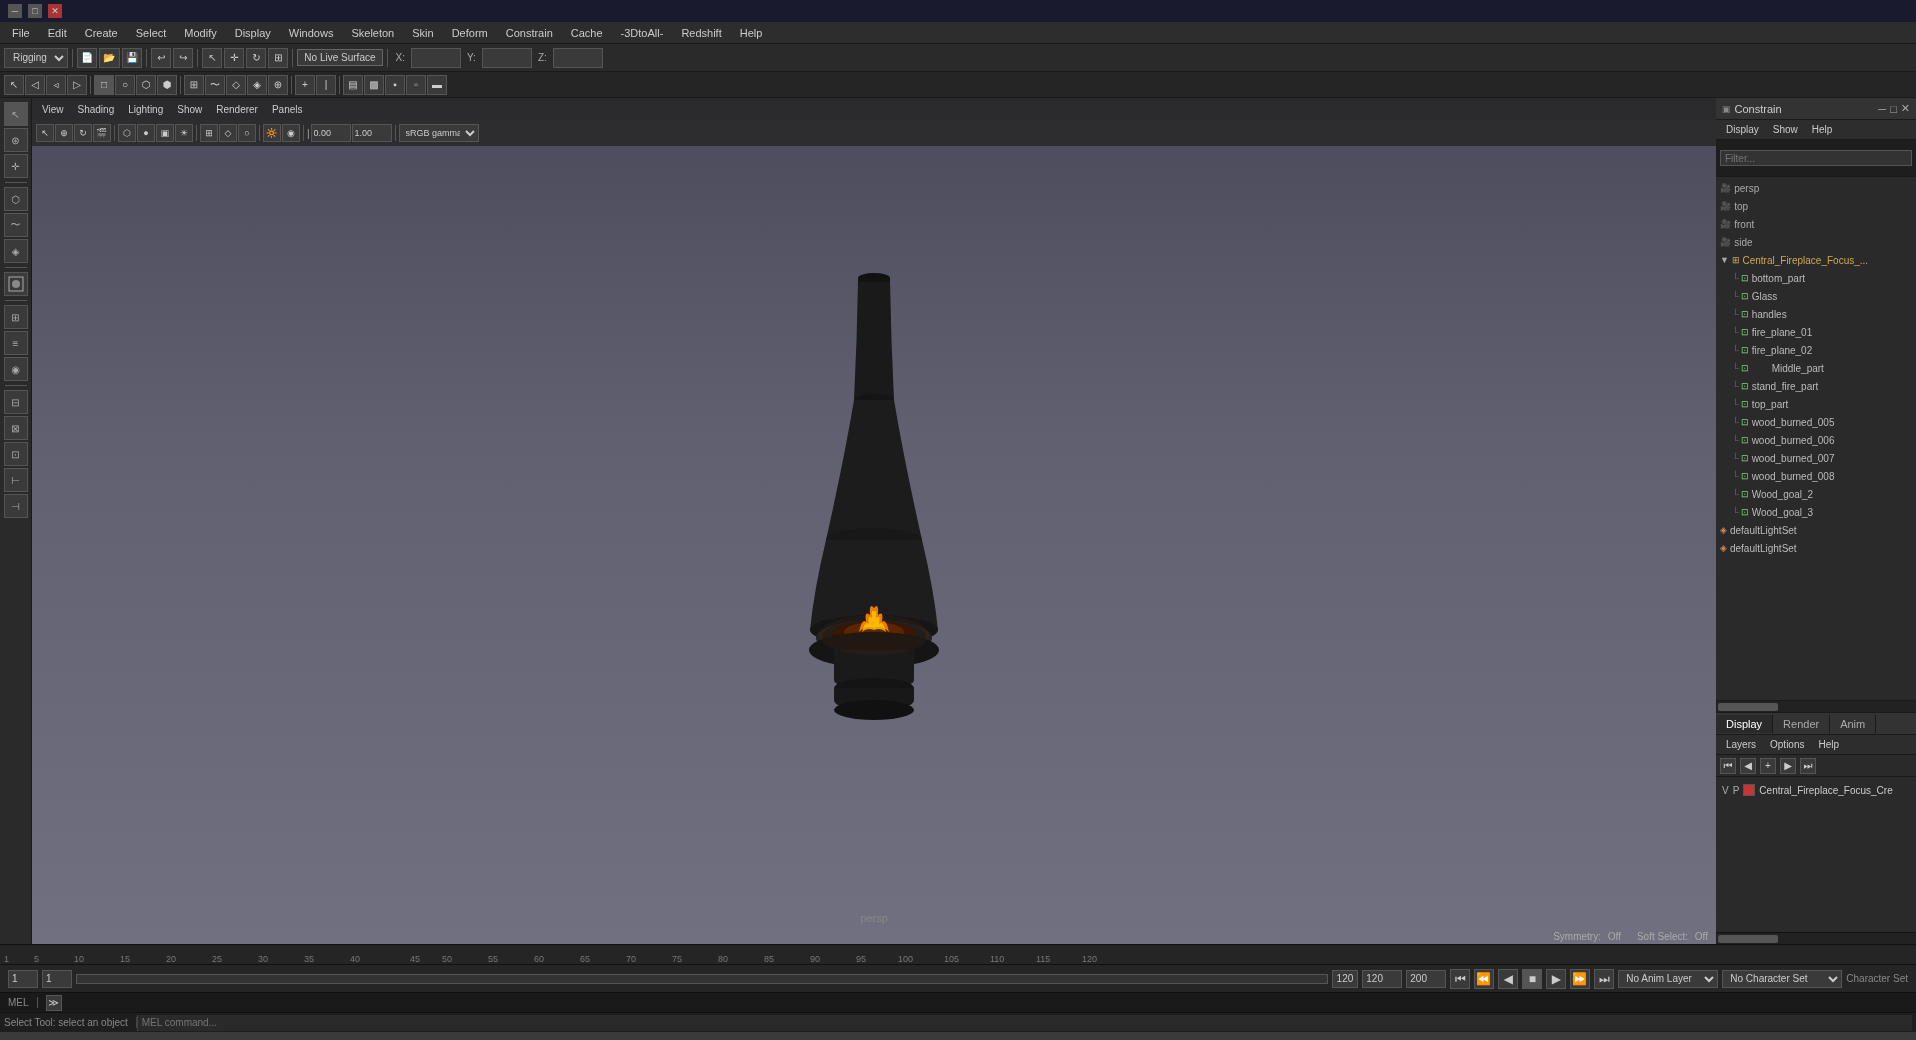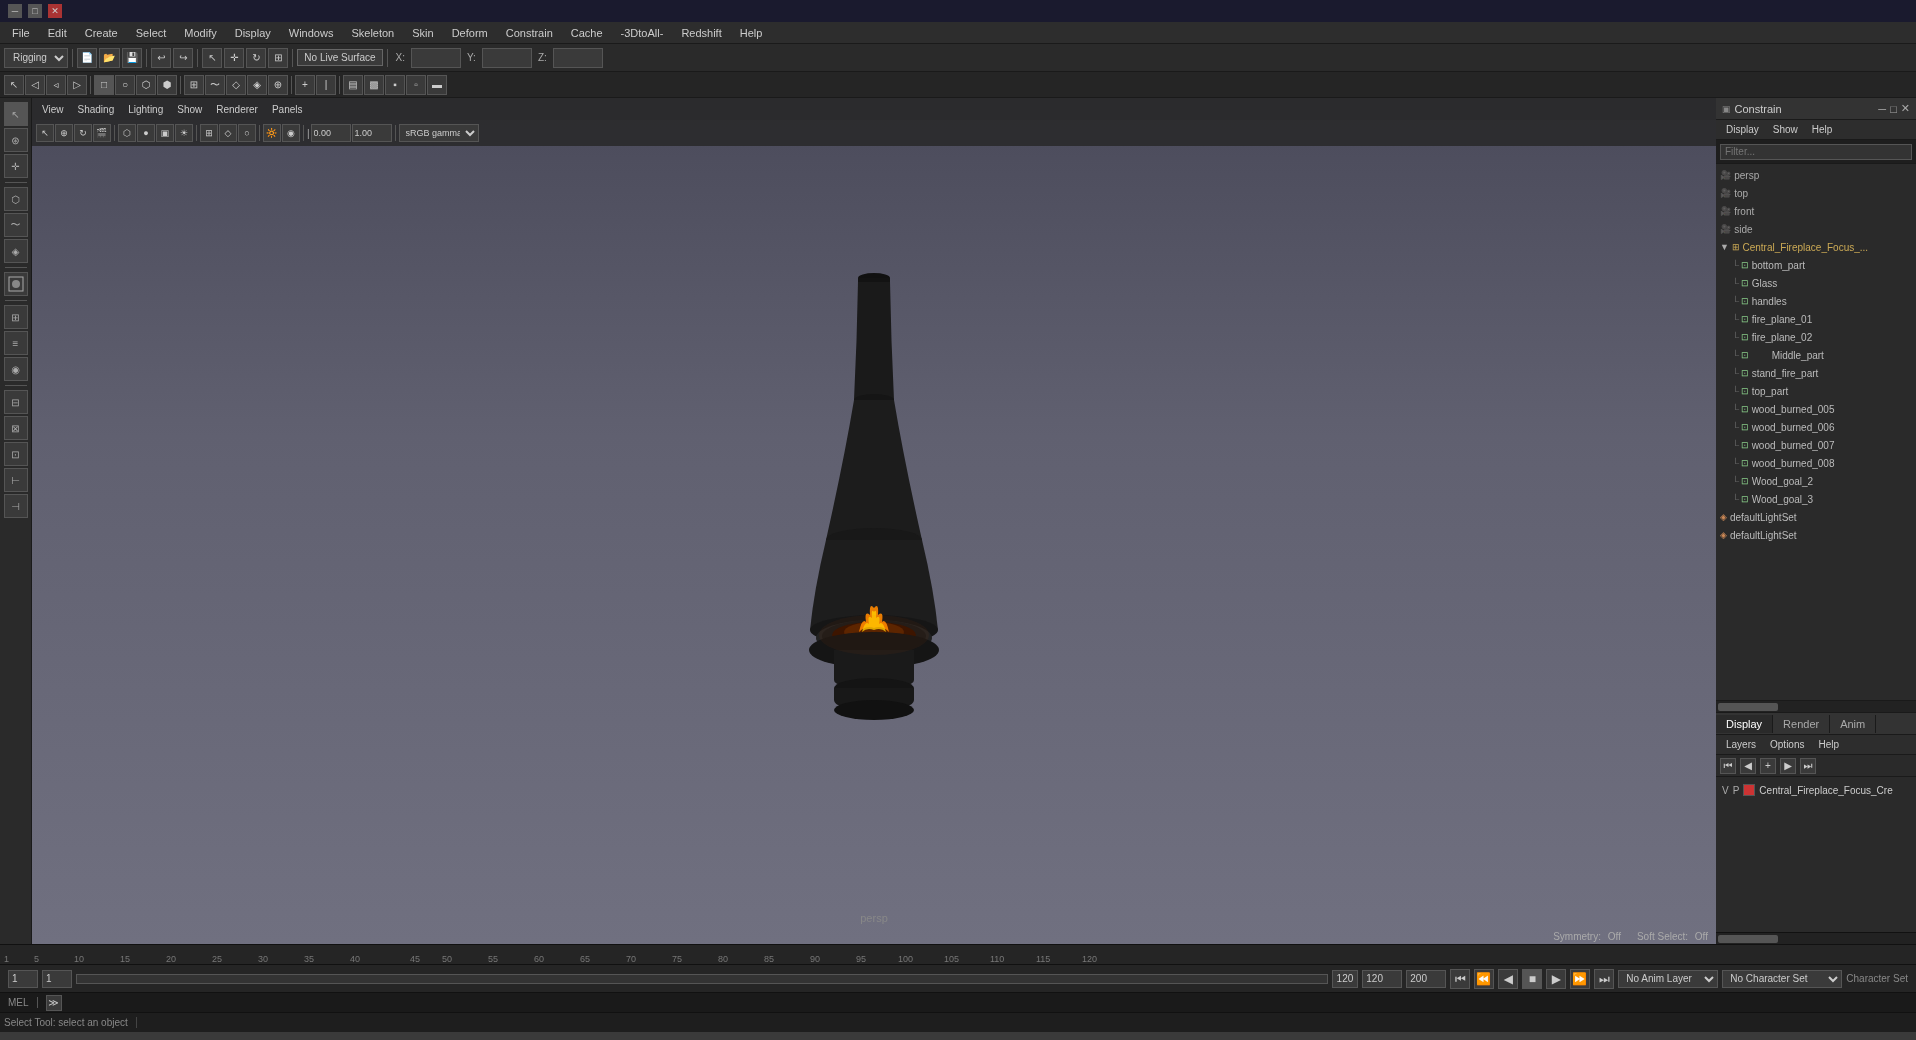--- a/index.html
+++ b/index.html
@@ -90,21 +90,21 @@
     #outliner-controls { display: flex; gap: 4px; }
     .out-btn { background: none; border: none; color: #aaa; cursor: pointer; font-size: 11px; }
 
     #outliner-menubar {
       height: 20px; background: #2d2d2d; display: flex; align-items: center; padding: 0 4px; gap: 2px;
       border-bottom: 1px solid #1a1a1a;
     }
     .out-menu { color: #ccc; font-size: 10px; padding: 1px 6px; cursor: pointer; }
 
     #outliner-search {
-      height: 24px; background: #1e1e1e; display: flex; align-items: center; padding: 0 4px;
+      height: 37px; background: #1e1e1e; display: flex; align-items: center; padding: 0 4px;
       border-bottom: 1px solid #1a1a1a;
     }
     #outliner-search input { background: #333; border: 1px solid #555; color: #ccc; font-size: 10px; height: 16px; width: 100%; padding: 0 4px; }
 
     #outliner-tree {
       flex: 1; overflow-y: auto; padding: 2px 0;
     }
     .tree-item {
       display: flex; align-items: center; height: 18px; padding: 0 4px;
       cursor: pointer; color: #bbb; font-size: 10px;
@@ -636,13 +636,14 @@
   <span style="color:#888;font-size:10px;">Character Set</span>
 </div>
 
 <div id="statusbar">
   <span id="mel-indicator">MEL</span>
   <button style="background:#3a3a3a;border:1px solid #555;color:#ccc;font-size:10px;height:16px;width:16px;cursor:pointer;display:flex;align-items:center;justify-content:center;">≫</button>
 </div>
 
 <div id="cmdline">
   <span style="color:#888;font-size:10px;padding-right:8px;border-right:1px solid #444;">Select Tool: select an object</span>
+  <input type="text" style="flex: 1 1 0%; background: rgb(42, 42, 42); border-top: none; border-right: none; border-bottom: none; border-image: initial; border-left: 1px solid rgb(68, 68, 68); color: rgb(204, 204, 204); font-size: 10px; height: 16px; padding: 0px 4px;" placeholder="MEL command...">
 </div>
 
 </body></html>

